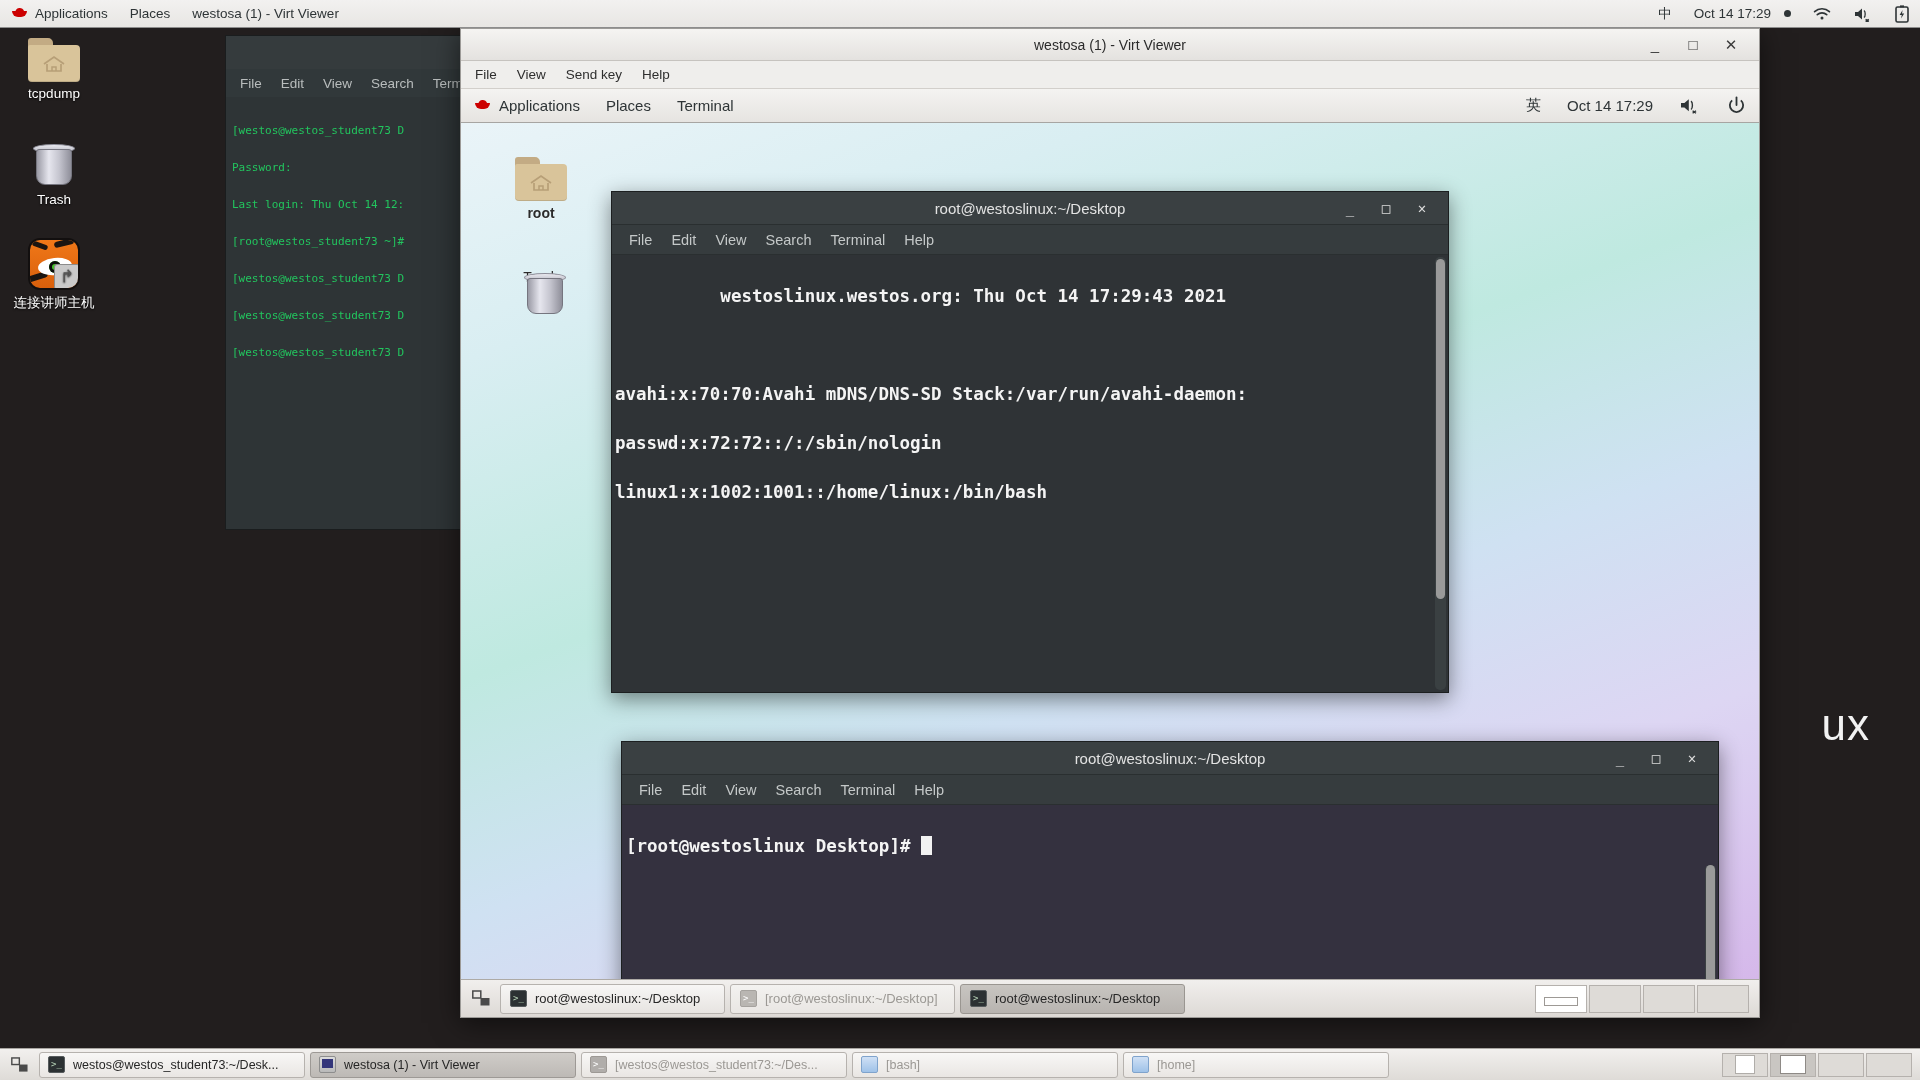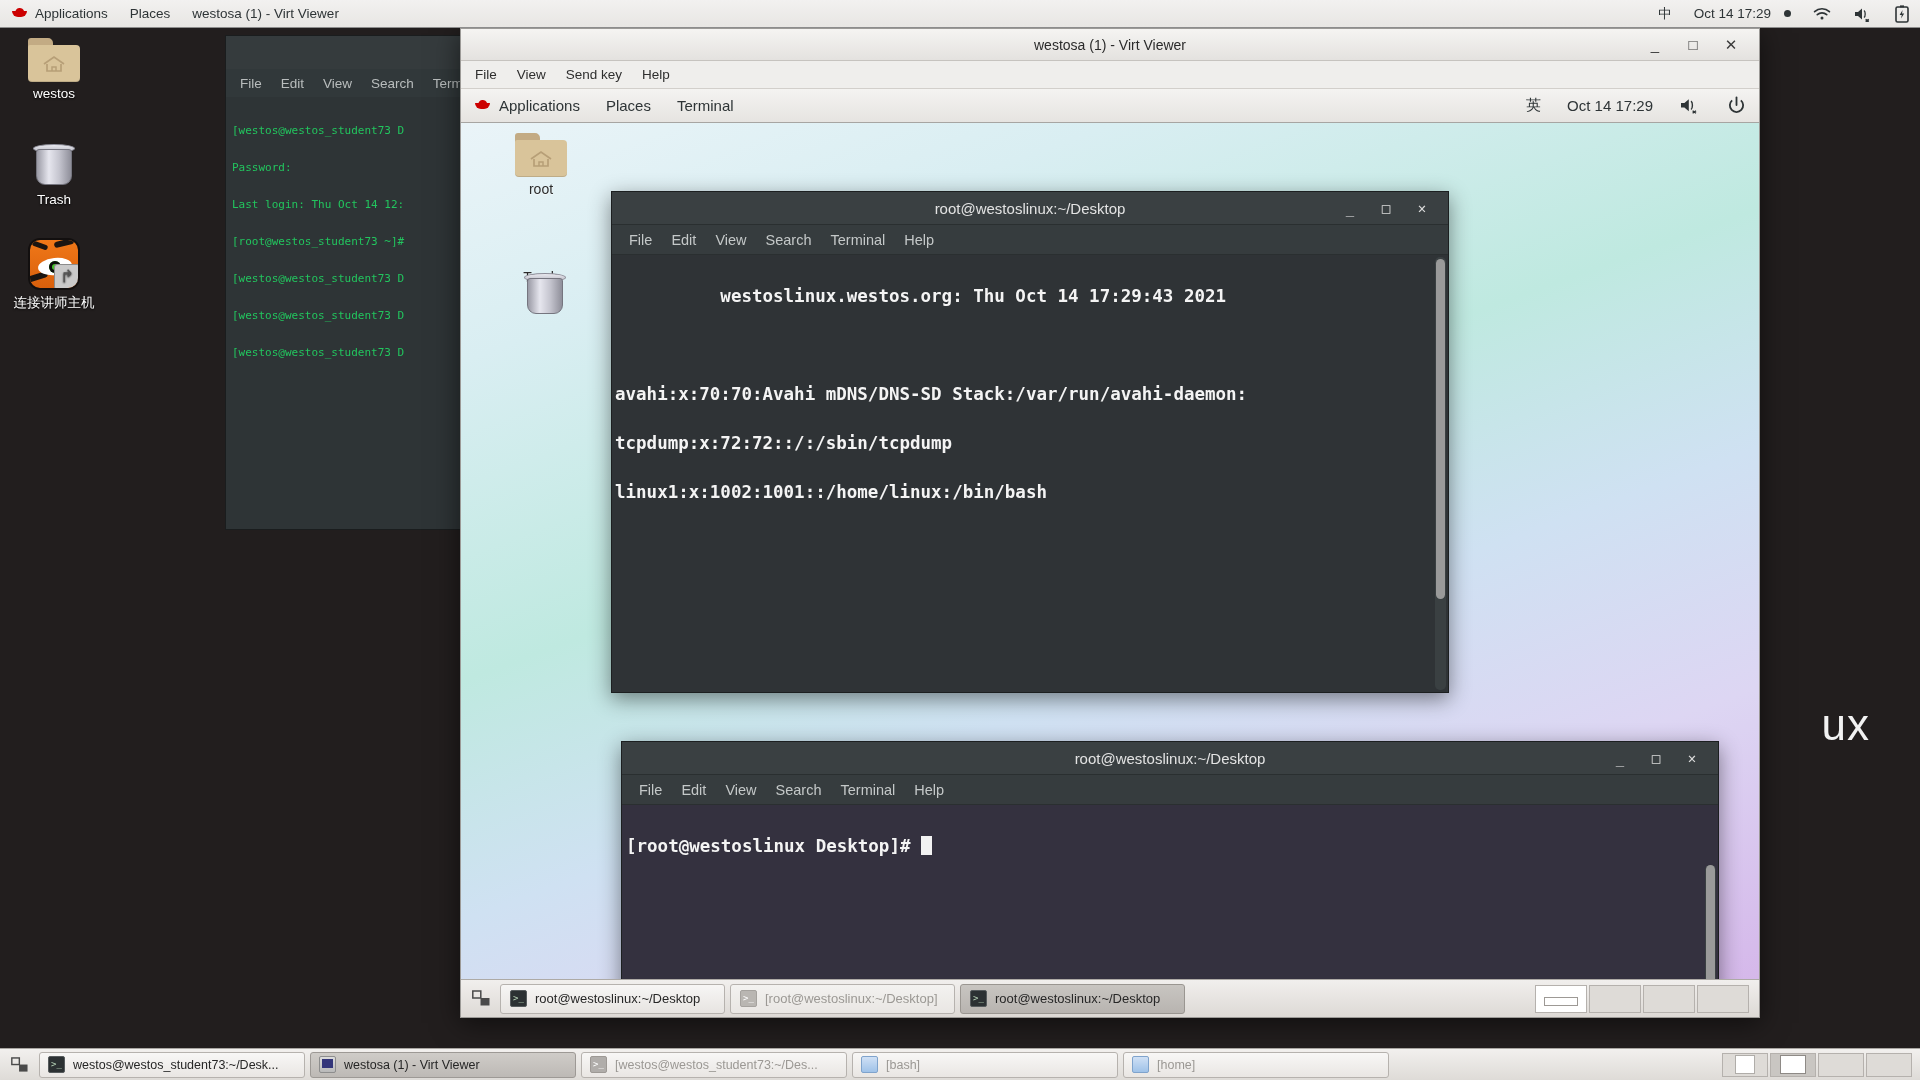--- a/index.html
+++ b/index.html
@@ -319,21 +319,21 @@
   <div class="desk-icon" style="left:2px;top:38px;">
     <span class="glyph folder-ico">
       <span class="tab"></span>
         <span class="body"></span>
       <svg class="home" viewBox="0 0 24 18">
         <path d="M2 9L12 2l10 7" fill="none" stroke="#b79f77" stroke-width="1.7"></path>
         <path d="M5 9v7h14V9" fill="none" stroke="#b79f77" stroke-width="1.7"></path>
         <path d="M10 16v-4h4v4" fill="none" stroke="#b79f77" stroke-width="1.5"></path>
       </svg>
     </span>
-    <span>westos</span>
+    <span>tcpdump</span>
   </div>
 
   <div class="desk-icon" style="left:2px;top:140px;">
     <span class="glyph trash-ico">
       <span class="lid"></span>
         <span class="can"></span>
     </span>
     <span>Trash</span>
   </div>
 
@@ -427,21 +427,21 @@
           </div>
           <div class="panel-item">
             <svg class="power-ico" viewBox="0 0 20 20">
               <path d="M5.4 4.6a7 7 0 109.2 0" fill="none" stroke="#2e3436" stroke-width="1.9"></path>
               <path d="M10 1.6v8" stroke="#2e3436" stroke-width="1.9" stroke-linecap="round"></path>
             </svg>
           </div>
         </div>
       </div>
 
-      <div class="vm-desk-icon" style="left:32px;top:44px;">
+      <div class="vm-desk-icon" style="left:32px;top:68px;font-weight:bold;">
         <span class="glyph folder-ico" style="display:block;margin:0 auto 4px;">
           <span class="tab"></span>
             <span class="body"></span>
           <svg class="home" viewBox="0 0 24 18">
             <path d="M2 9L12 2l10 7" fill="none" stroke="#b79f77" stroke-width="1.7"></path>
             <path d="M5 9v7h14V9" fill="none" stroke="#b79f77" stroke-width="1.7"></path>
             <path d="M10 16v-4h4v4" fill="none" stroke="#b79f77" stroke-width="1.5"></path>
           </svg>
         </span>
         <span>root</span>
@@ -468,21 +468,21 @@
           <span>Edit</span>
           <span>View</span>
           <span>Search</span>
           <span>Terminal</span>
           <span>Help</span>
         </div>
         <div class="gt-body" style="background:rgba(47,52,54,.93);">
 <div>          westoslinux.westos.org: Thu Oct 14 17:29:43 2021</div>
 <div>&nbsp;</div>
 <div>avahi:x:70:70:Avahi mDNS/DNS-SD Stack:/var/run/avahi-daemon:</div>
-<div>tcpdump:x:72:72::/:/sbin/tcpdump</div>
+<div>passwd:x:72:72::/:/sbin/nologin</div>
 <div>linux1:x:1002:1001::/home/linux:/bin/bash</div>
 <div>&nbsp;</div>
 
 
 
 
 
 
 
 

